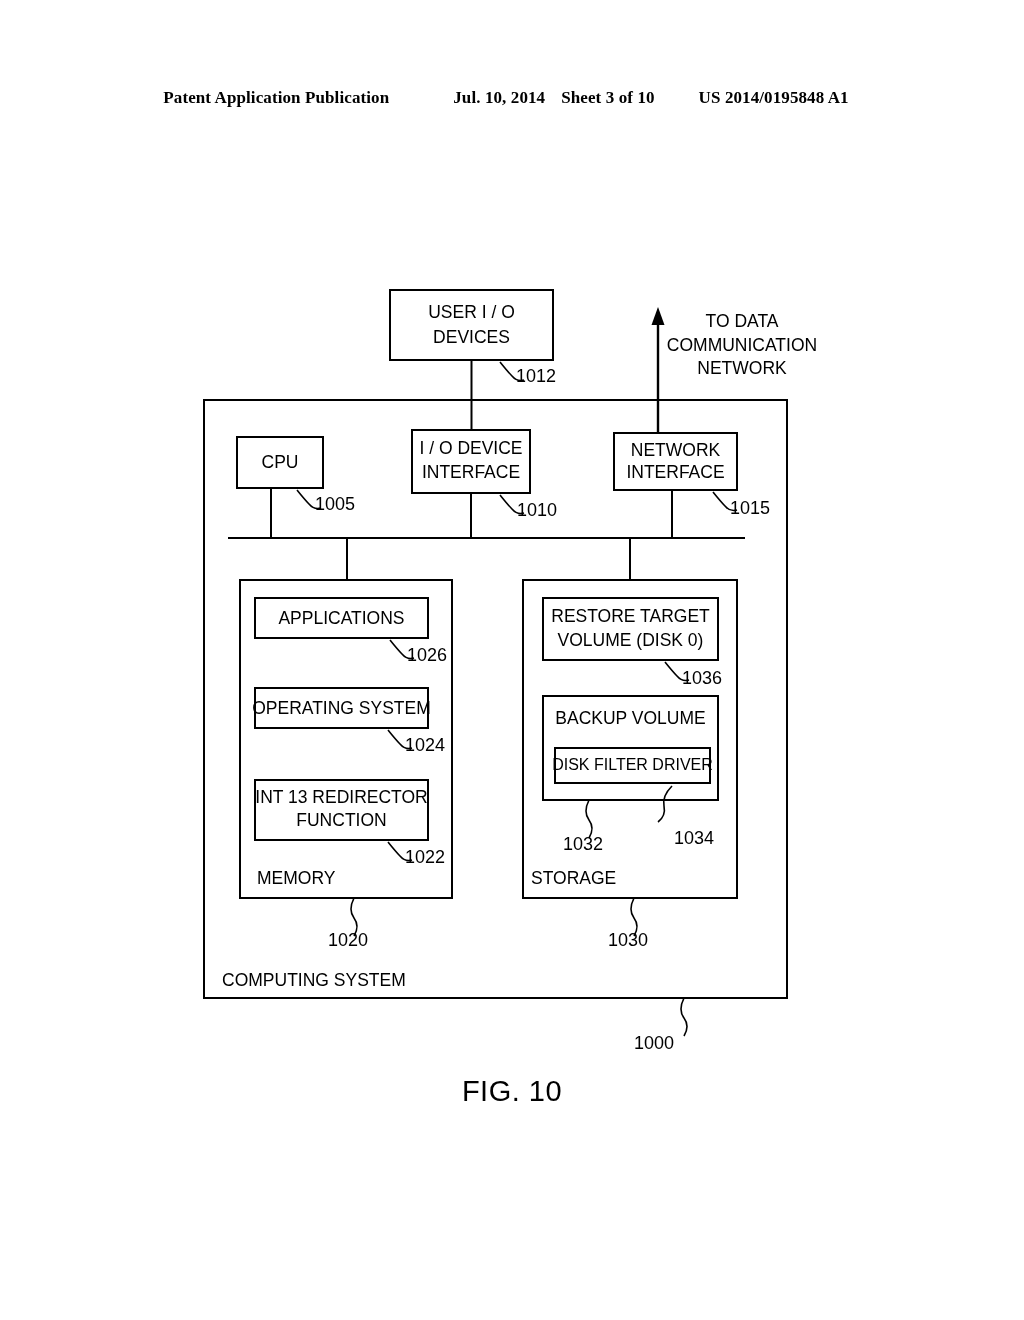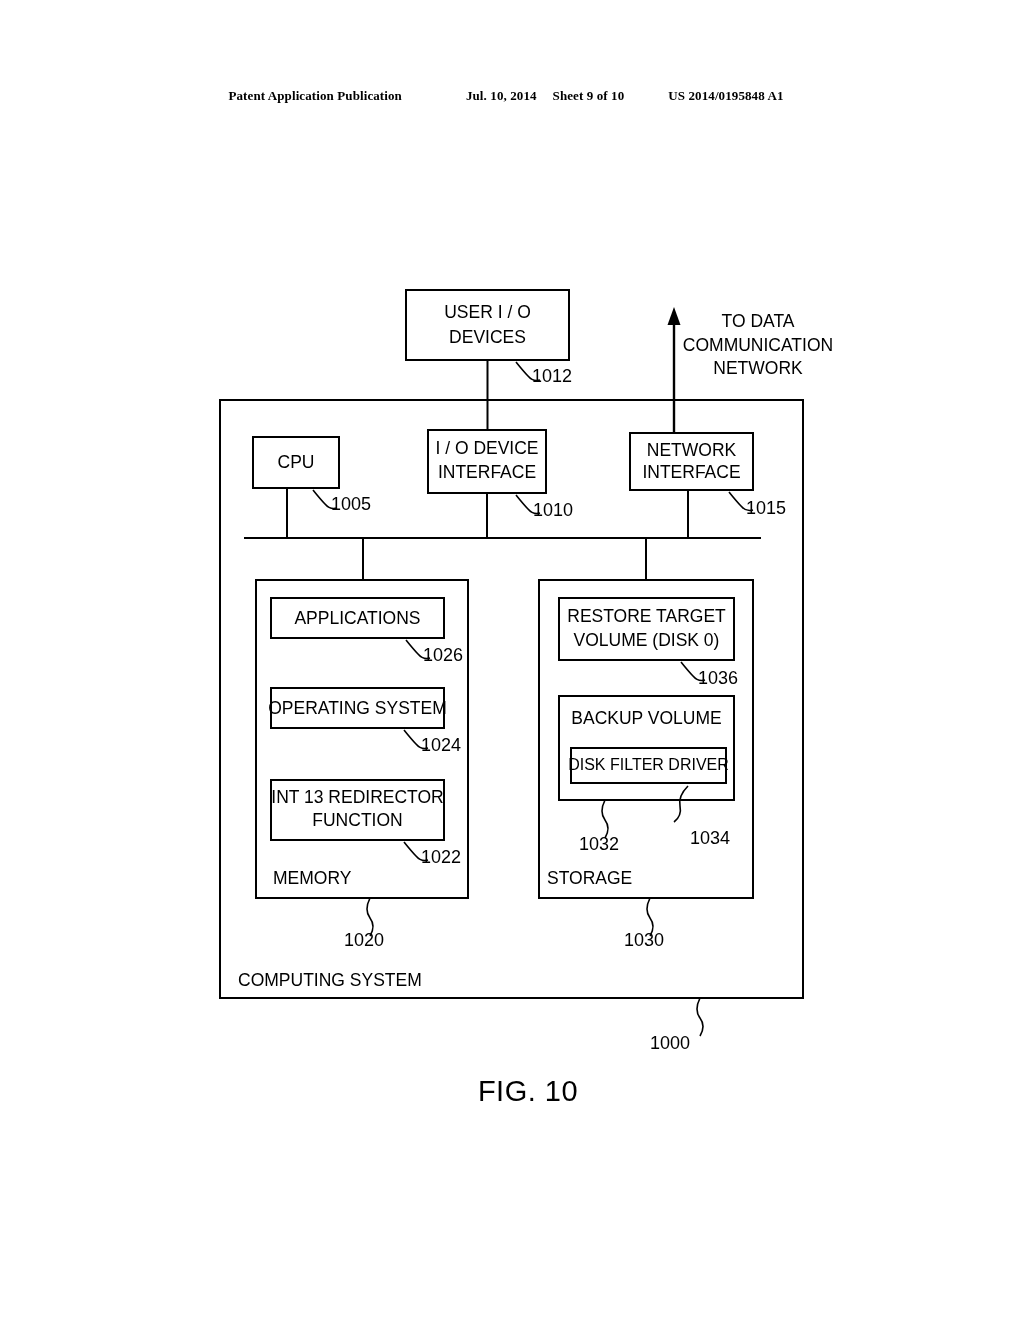--- a/index.html
+++ b/index.html
@@ -21,34 +21,34 @@
   #patent-header {
     position: absolute;
     top: 88px;
     left: 0;
     width: 1024px;
     display: flex;
     justify-content: center;
     align-items: baseline;
     font-family: "Liberation Serif", serif;
     font-weight: bold;
-    font-size: 13px;
+    font-size: 17px;
     letter-spacing: 0.1px;
     white-space: nowrap;
   }
   #patent-header .hdr-pub      { margin-right: 44px; }
   #patent-header .hdr-date     { margin-right: 16px; margin-left: 20px; }
   #patent-header .hdr-sheet    { margin-right: 44px; }
   #patent-header .hdr-number   { margin-right: 12px; }
 
   
   #figure-area {
     position: absolute;
     top: 0;
-    left: 16px;
+    left: 0;
     width: 868px;
     height: 1320px;
   }
   #figure-svg {
     position: absolute;
     top: 0;
     left: 0;
   }
 
   
@@ -117,21 +117,21 @@
     dominant-baseline: middle;
     letter-spacing: 0.5px;
   }
 </style>
 </head>
 <body>
 
 <div id="patent-header">
   <span class="hdr-pub">Patent Application Publication</span>
   <span class="hdr-date">Jul. 10, 2014</span>
-  <span class="hdr-sheet">Sheet 9 of 10</span>
+  <span class="hdr-sheet">Sheet 3 of 10</span>
   <span class="hdr-number">US 2014/0195848 A1</span>
 </div>
 
 <div id="figure-area">
 <svg id="figure-svg" width="1024" height="1320" viewBox="0 0 1024 1320" xmlns="http://www.w3.org/2000/svg">
 
   <g>
     <rect class="box" x="390" y="290" width="163" height="70"></rect>
     <text class="lbl" x="471.5" y="313">USER  I / O</text>
     <text class="lbl" x="471.5" y="338">DEVICES</text>

